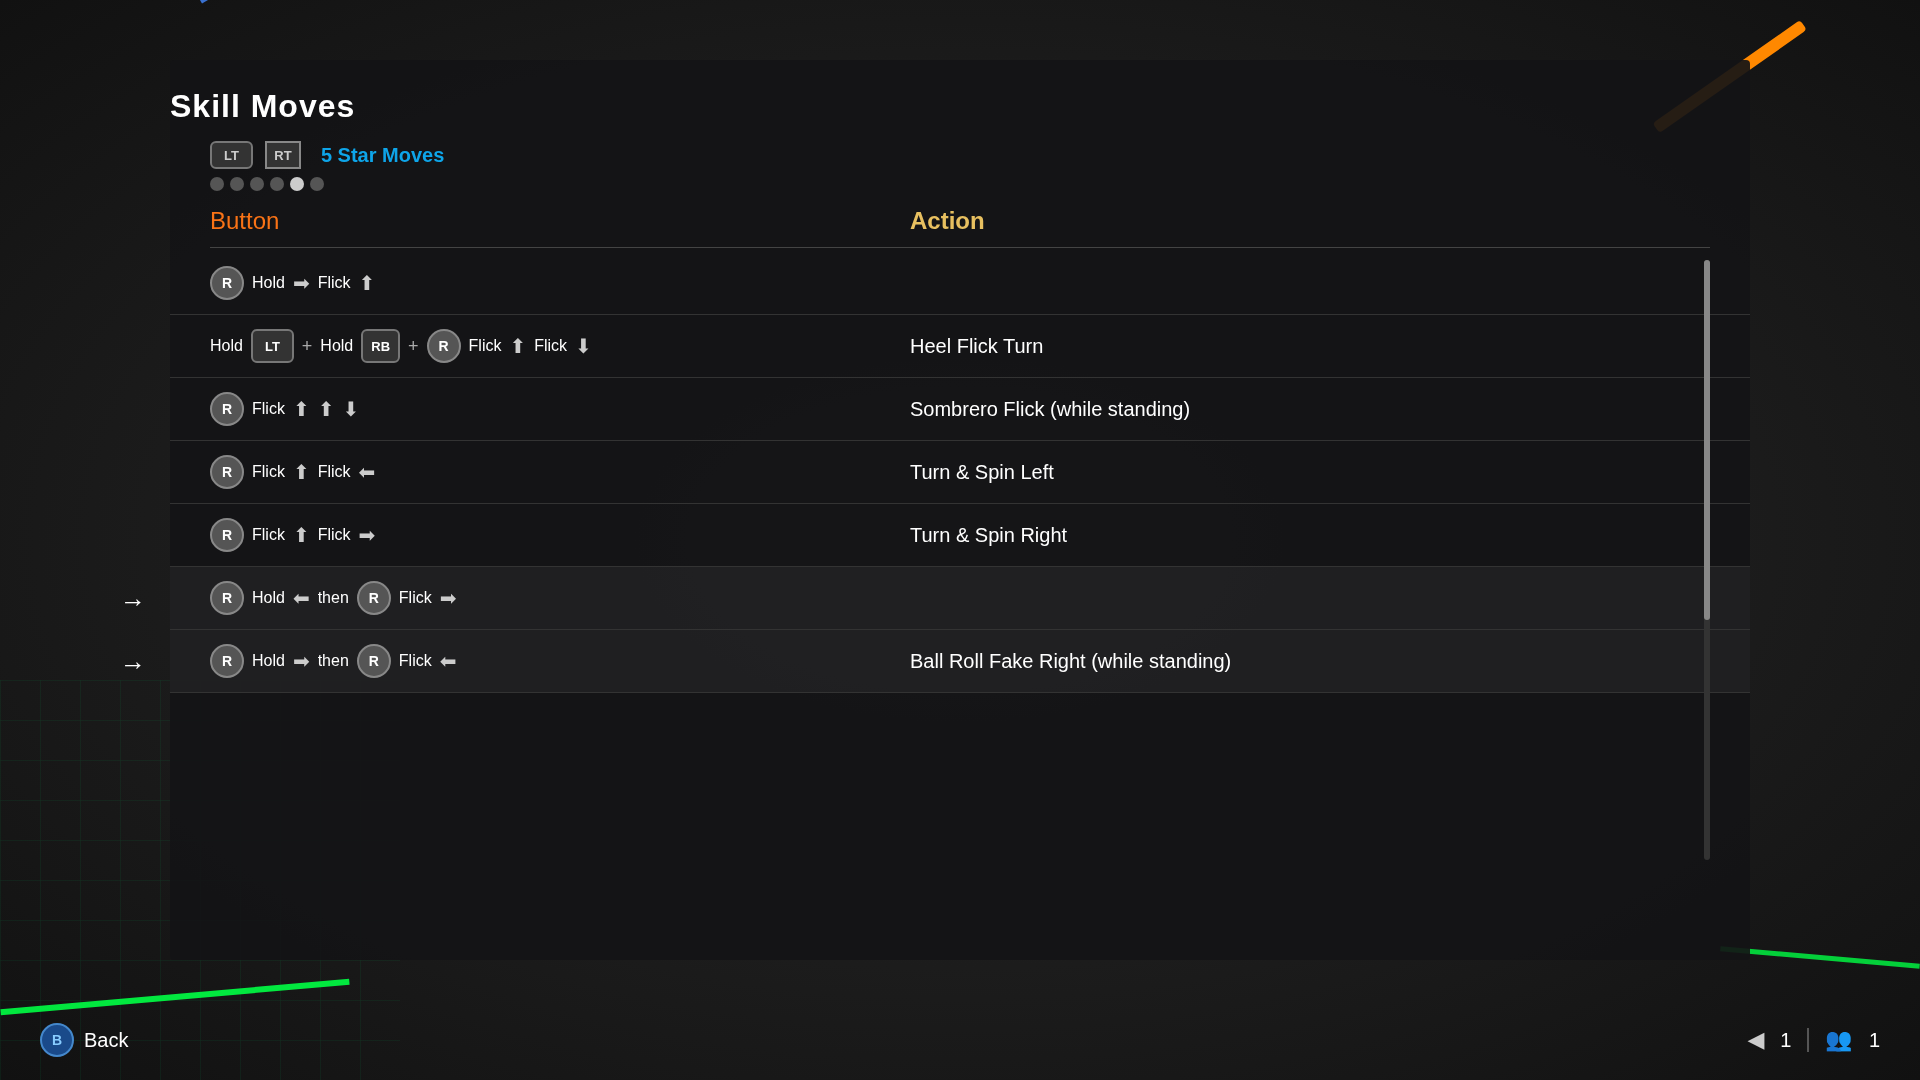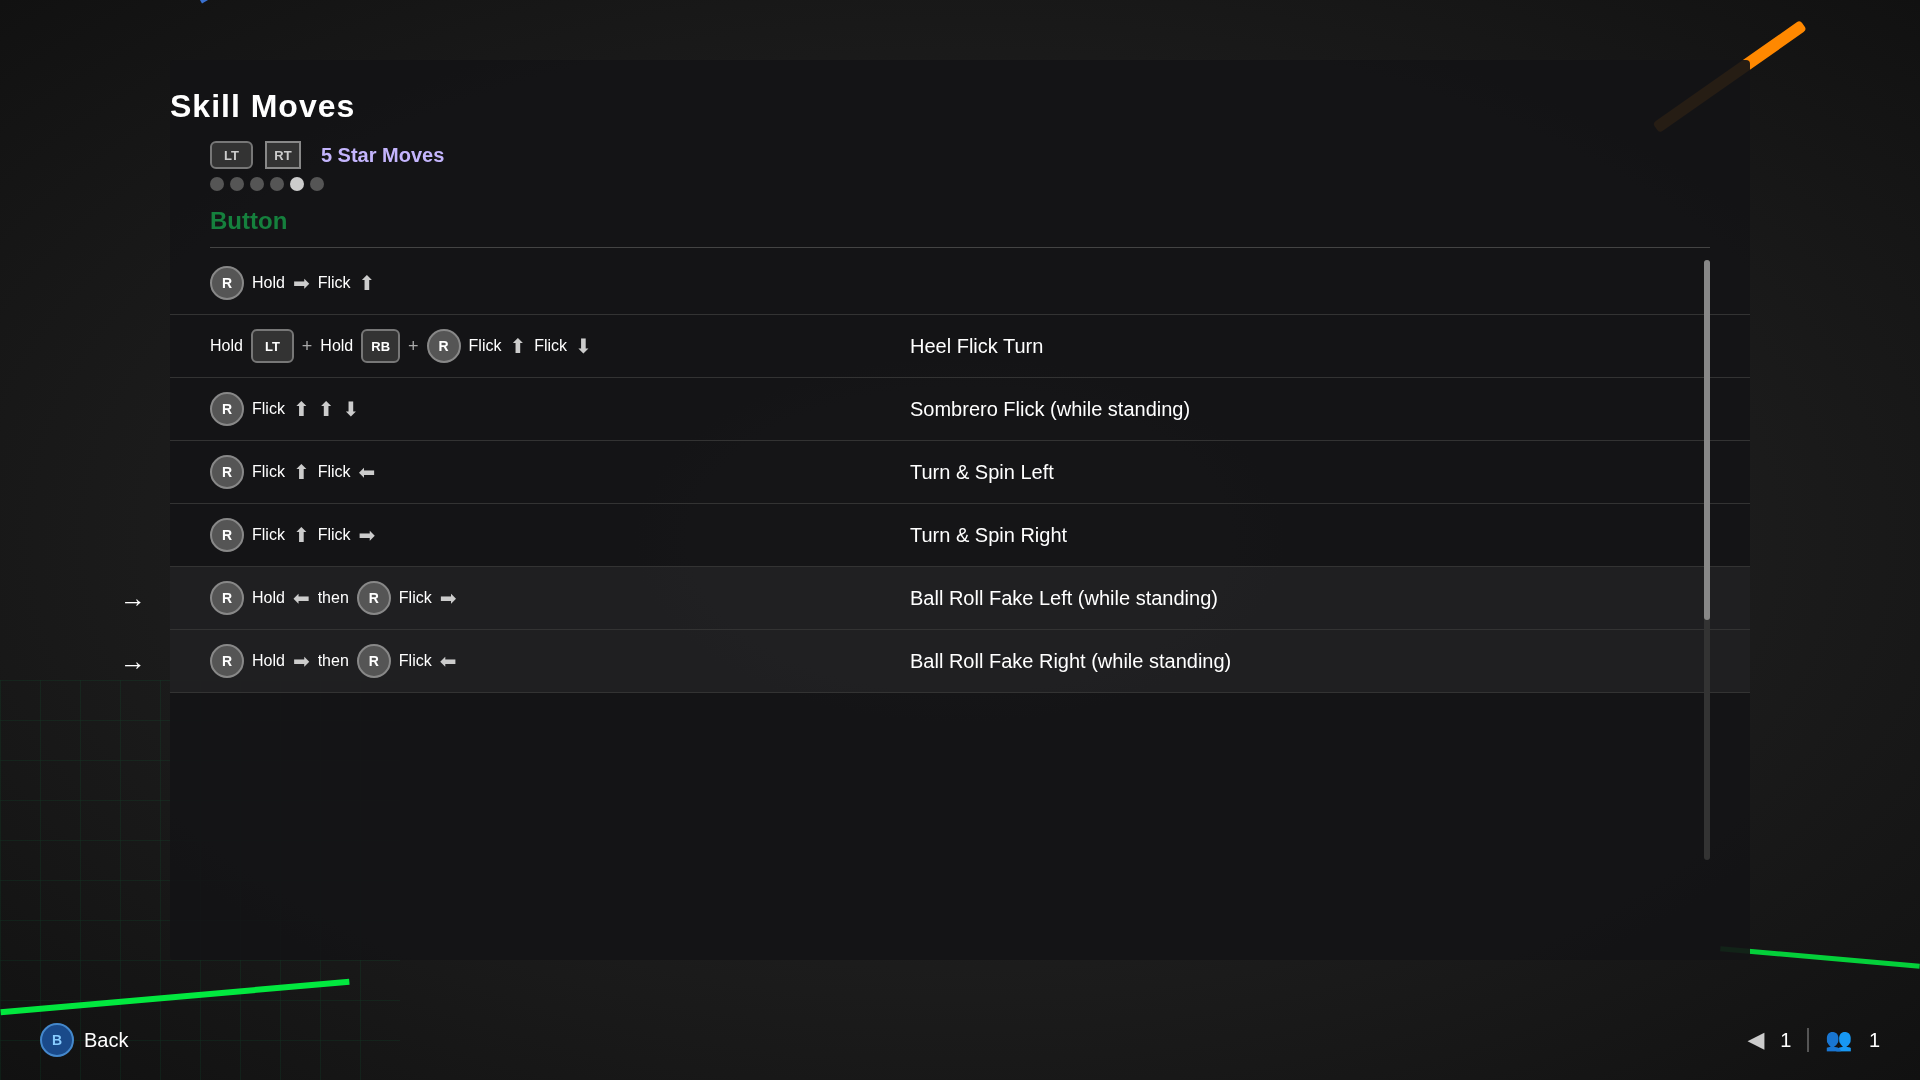--- a/index.html
+++ b/index.html
@@ -119,21 +119,21 @@
       border-radius: 0;
       font-size: 13px;
       font-weight: bold;
       color: #ccc;
       background: #333;
     }
 
     .star-moves-label {
       font-size: 20px;
       font-weight: bold;
-      color: #c4b5fd;
+      color: #0ea5e9;
       margin-left: 8px;
     }
 
     .dots-row {
       display: flex;
       align-items: center;
       padding: 0 40px 16px 40px;
       gap: 6px;
     }
 
@@ -151,22 +151,22 @@
     
     .columns-header {
       display: flex;
       padding: 0 40px;
       margin-bottom: 12px;
     }
 
     .col-button-header {
       flex: 0 0 700px;
       font-size: 24px;
-      font-weight: bold;
-      color: #15803d;
+      font-weight: normal;
+      color: #f97316;
     }
 
     .col-action-header {
       flex: 1;
       font-size: 24px;
       font-weight: bold;
       color: #e8c060;
     }
 
     
@@ -350,20 +350,21 @@
     <span class="dot"></span>
     <span class="dot"></span>
     <span class="dot"></span>
     <span class="dot"></span>
     <span class="dot active"></span>
     <span class="dot"></span>
   </div>
 
   <div class="columns-header">
     <div class="col-button-header">Button</div>
+    <div class="col-action-header">Action</div>
   </div>
 
   <div class="divider"></div>
 
   <div class="moves-list" id="moves-list">
       <div class="move-row">
         <div class="move-button">
           <span class="btn-circle btn-r">R</span>
           <span class="word-text">Hold</span>
           <span class="arrow-icon">➡</span>
@@ -421,21 +422,20 @@
         <span style="position: absolute; left: -50px; color: white; font-size: 26px; font-weight: bold;">→</span>
         <div class="move-button">
           <span class="btn-circle btn-r">R</span>
           <span class="word-text">Hold</span>
           <span class="arrow-icon">⬅</span>
           <span class="word-text">then</span>
           <span class="btn-circle btn-r">R</span>
           <span class="word-text">Flick</span>
           <span class="arrow-icon">➡</span>
         </div>
-        <div class="move-action">Ball Roll Fake Left (while standing)</div>
       </div>
       <div class="move-row highlighted">
         <span style="position: absolute; left: -50px; color: white; font-size: 26px; font-weight: bold;">→</span>
         <div class="move-button">
           <span class="btn-circle btn-r">R</span>
           <span class="word-text">Hold</span>
           <span class="arrow-icon">➡</span>
           <span class="word-text">then</span>
           <span class="btn-circle btn-r">R</span>
           <span class="word-text">Flick</span>

